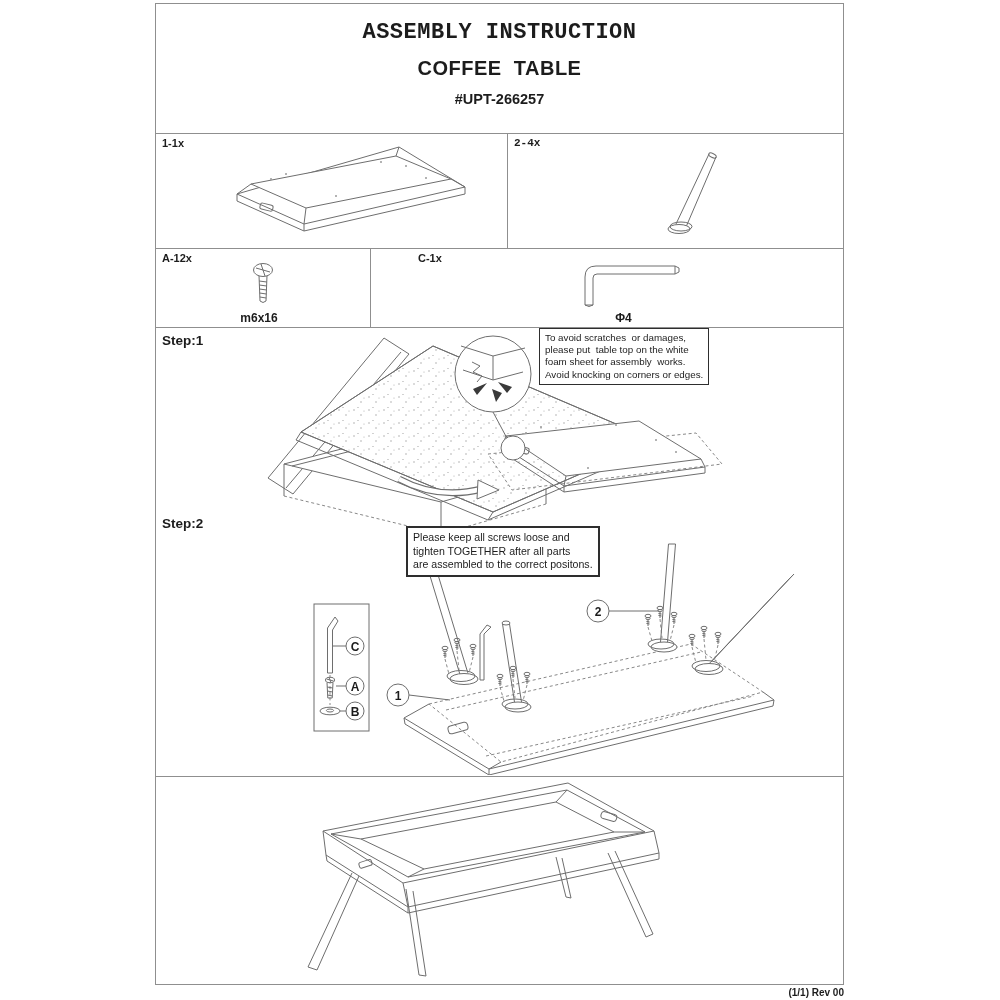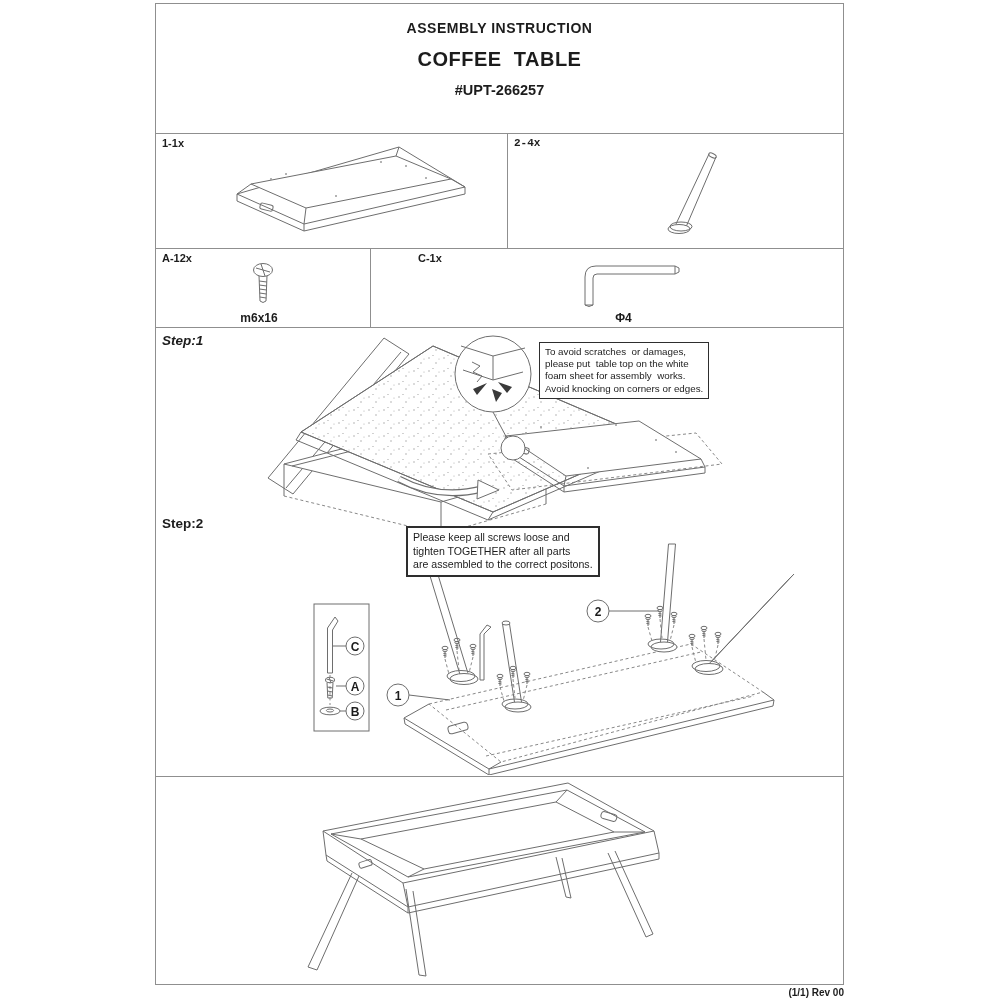--- a/index.html
+++ b/index.html
@@ -2,41 +2,41 @@
 <html><head>
 <meta charset="utf-8">
 <style>
   html,body{margin:0;padding:0;background:#fff;}
   .canvas{position:relative;width:1000px;height:1000px;background:#fff;overflow:hidden;
           font-family:"Liberation Sans",sans-serif;color:#1c1c1c;}
   .doc{position:absolute;left:155px;top:3px;width:689px;height:982px;border:1px solid #8f8f8f;
        box-sizing:border-box;background:#fff;}
   .sec{position:relative;box-sizing:border-box;}
   .hdr{height:130px;border-bottom:1px solid #8f8f8f;text-align:center;}
-  .t1{padding-top:16px;font-size:14px;font-weight:700;letter-spacing:.5px;}
+  .t1{padding-top:16px;font-size:22px;font-weight:700;letter-spacing:.5px;font-family:Liberation Mono, monospace;}
   .t2{padding-top:12px;font-size:20px;font-weight:700;white-space:pre;letter-spacing:.5px;}
   .t3{padding-top:11px;font-size:14.5px;font-weight:700;}
   .parts{height:115px;border-bottom:1px solid #8f8f8f;display:flex;}
   .pcell{position:relative;box-sizing:border-box;height:100%;}
   .pcell.c1{width:352px;border-right:1px solid #8f8f8f;}
   .pcell.c2{flex:1;font-family:Liberation Mono, monospace;}
   .hw{height:79px;border-bottom:1px solid #8f8f8f;display:flex;justify-content:center;}
   .hcell{position:relative;box-sizing:border-box;height:100%;}
   .hcell.a{width:215px;border-right:1px solid #8f8f8f;}
   .hcell.b{width:228px;border-right:1px solid #8f8f8f;}
   .hcell.c{flex:1;margin-left:41px;}
   .lbl{position:absolute;left:6px;top:3px;font-size:11px;font-weight:700;}
   .spec{position:absolute;left:0;right:8px;bottom:2px;text-align:center;font-size:12px;font-weight:700;}
   .hicon{position:absolute;left:0;top:10px;right:0;bottom:16px;display:flex;align-items:center;justify-content:center;}
   .steps{height:449px;border-bottom:1px solid #8f8f8f;}
   .steplbl{position:absolute;left:6px;font-size:13.5px;font-weight:700;}
-  .s1{top:5px;font-style:italic;} .s2{top:188px;}
+  .s1{top:5px;} .s2{top:188px;}
   .notebox{position:absolute;background:#fff;border:2px solid #2e2e2e;padding:3px 5px;
            font-size:10px;line-height:12.8px;white-space:pre;}
-  .n1{left:383px;top:14px;border-width:1.5px;font-size:9.8px;line-height:12.2px;}
+  .n1{left:383px;top:0;border-width:1.5px;font-size:9.8px;line-height:12.2px;}
   .n2{left:250px;top:198px;font-size:10.6px;line-height:13.6px;}
   .final{height:207px;}
   .footer{position:absolute;left:155px;top:987px;width:689px;text-align:right;
           font-size:10px;font-weight:700;}
   .bigsvg{position:absolute;left:0;top:0;}
   
   svg .ln{stroke:#6e6e6e;fill:none;stroke-width:1;}
   svg .lnw{stroke:#6e6e6e;fill:#fff;stroke-width:1;}
   svg .dsh{stroke:#7a7a7a;fill:none;stroke-width:0.9;stroke-dasharray:3 2.6;}
   svg .dk{fill:#3a3a3a;stroke:none;}

